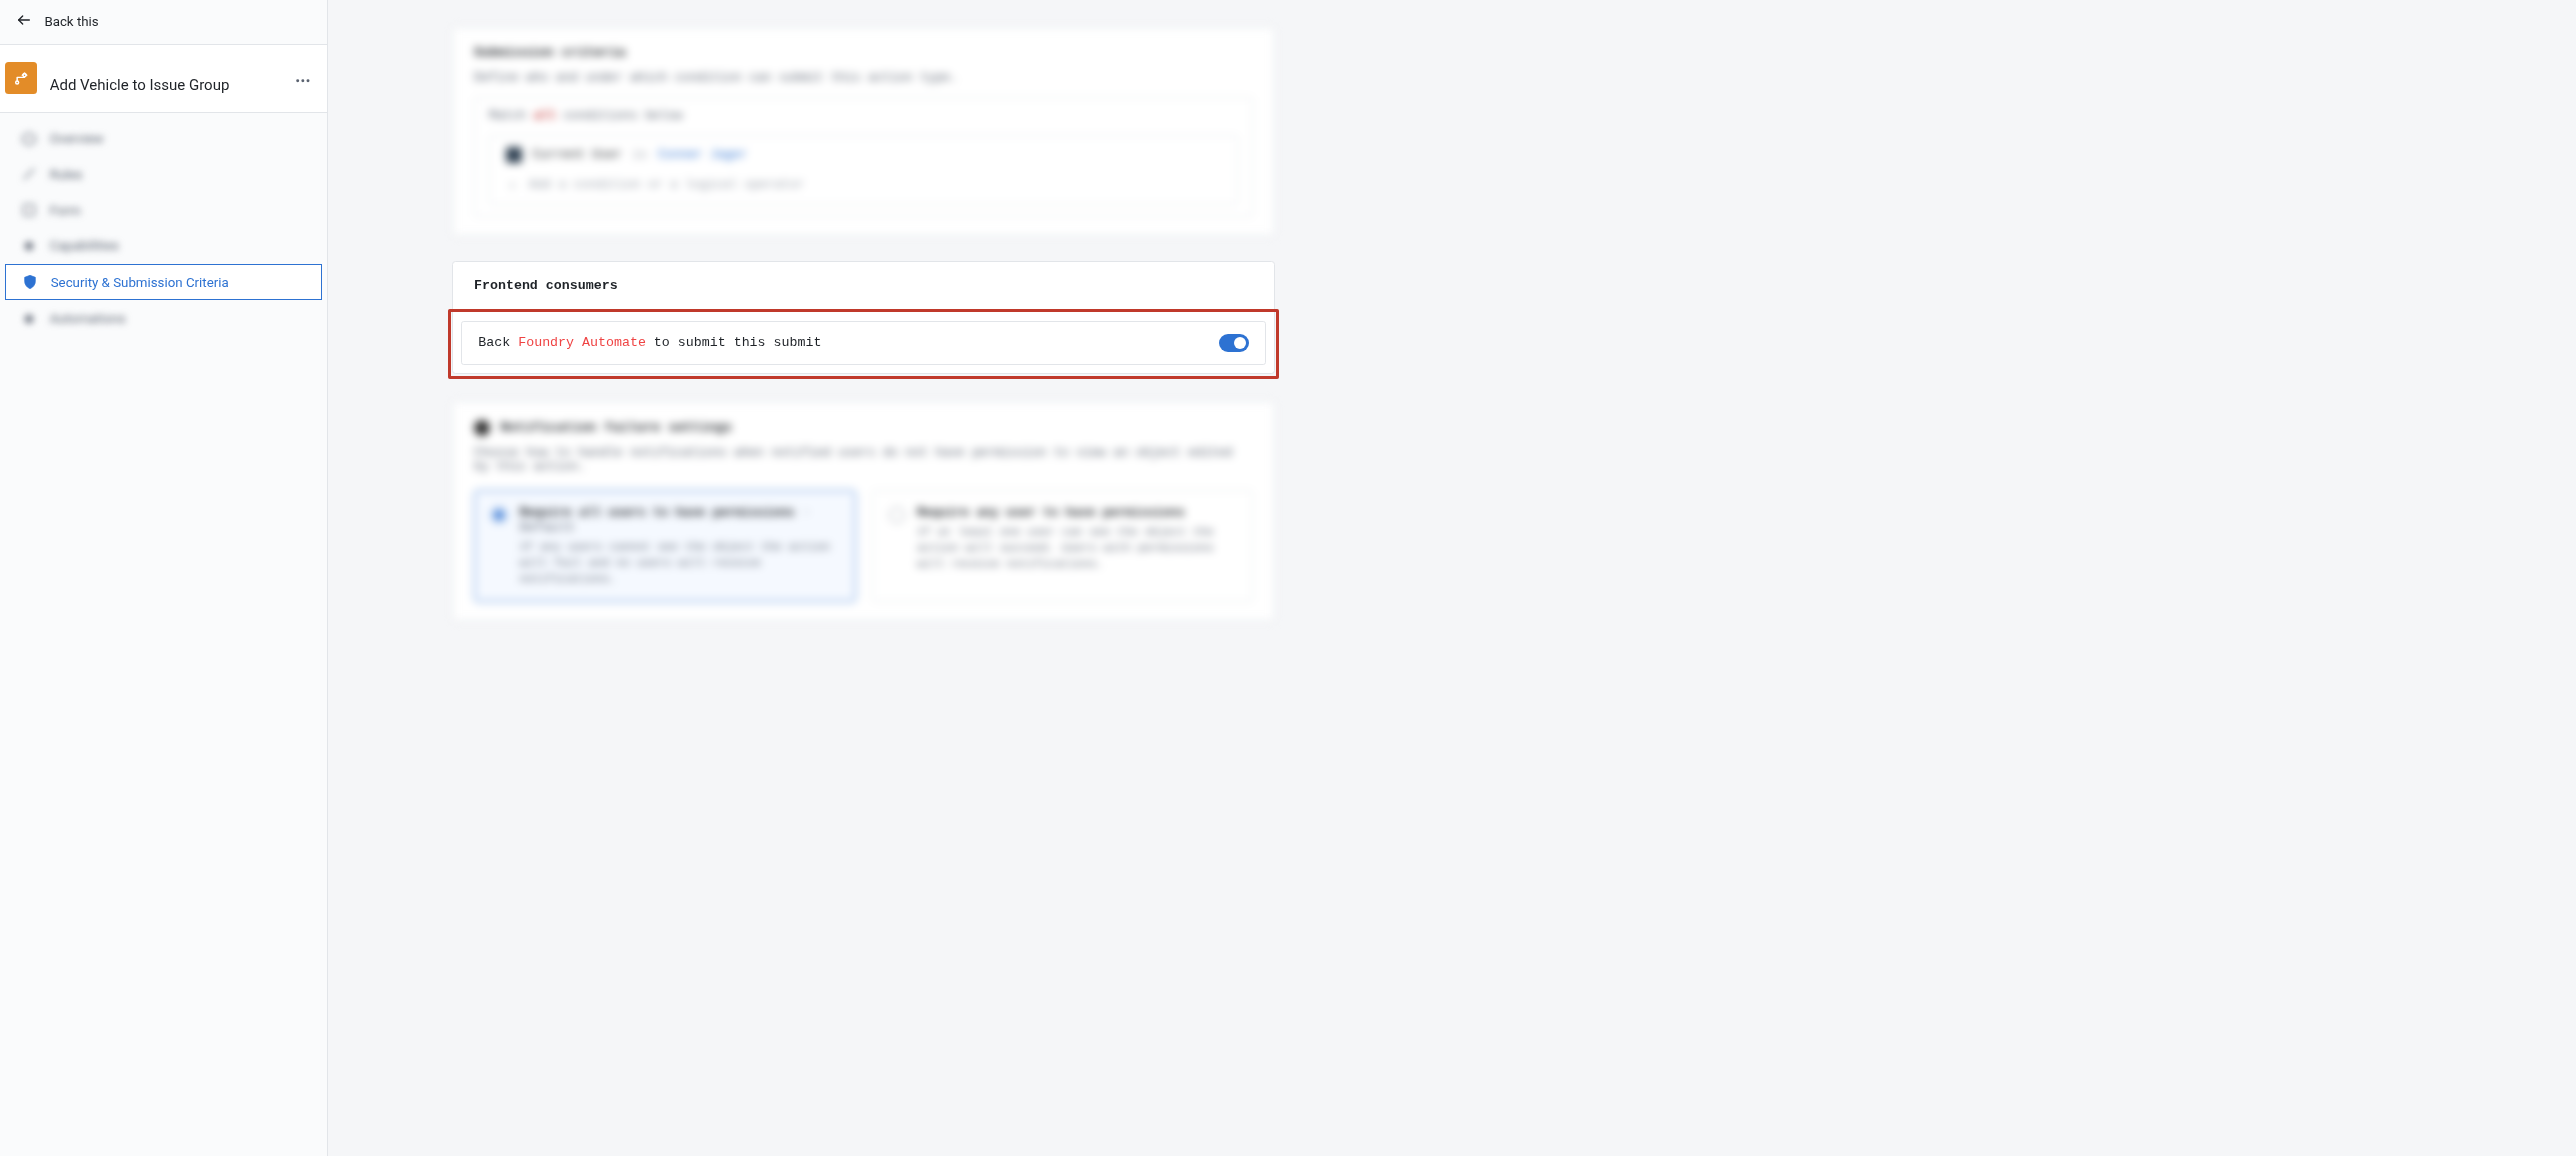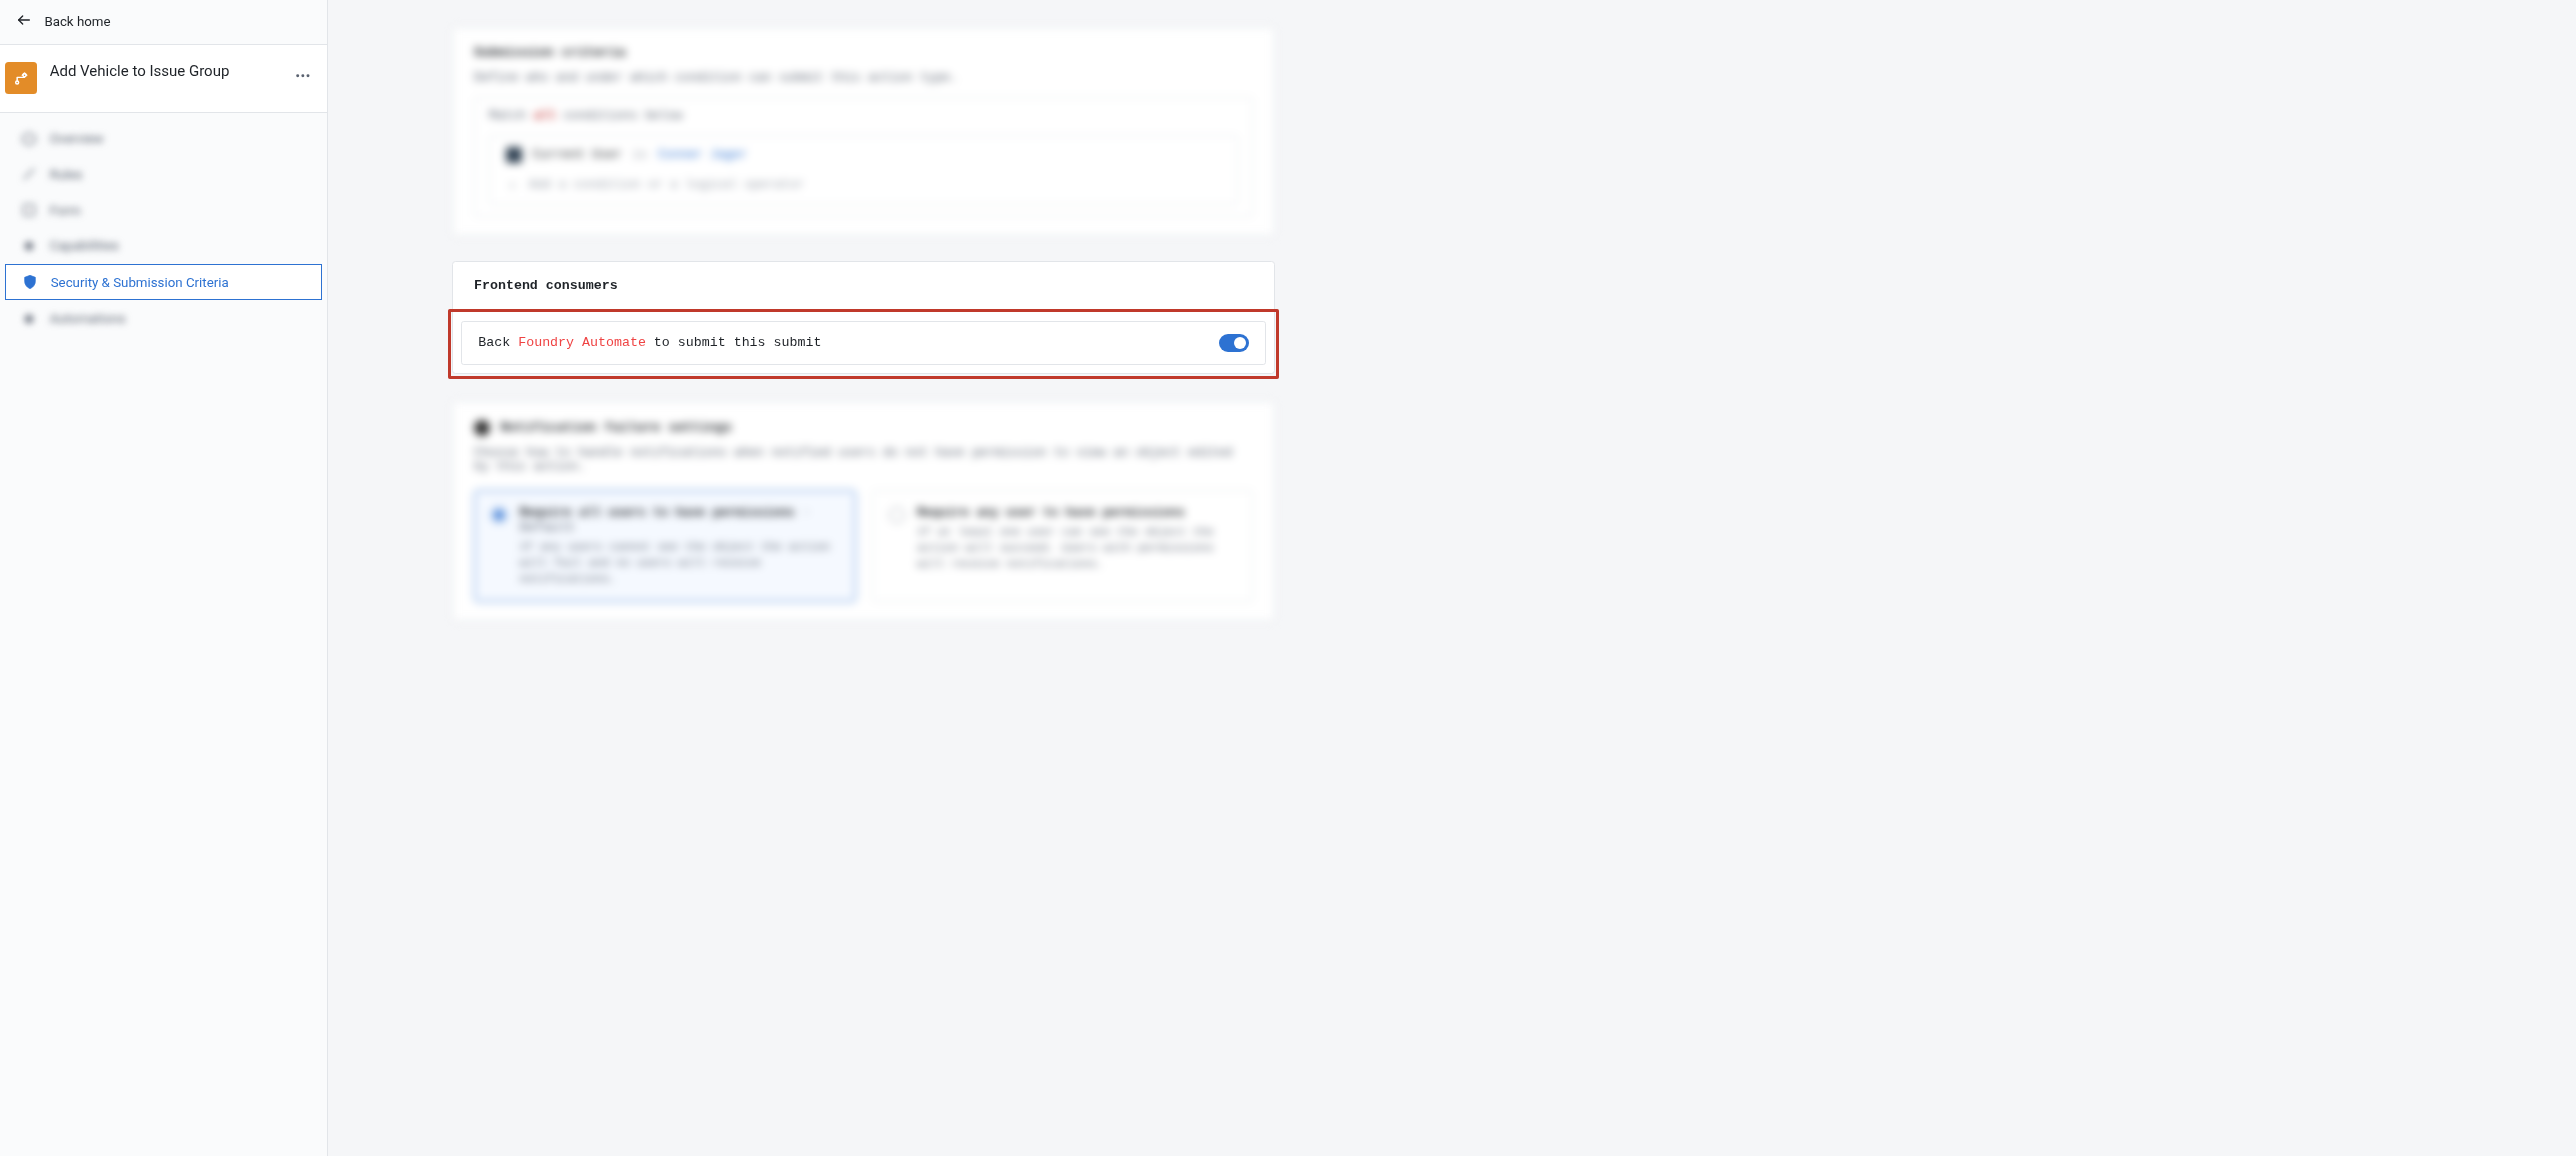--- a/index.html
+++ b/index.html
@@ -25,21 +25,21 @@
     align-items: center;
     gap: 12.4px;
     padding: 12.4px 16px;
     border-bottom: 0.9px solid #e2e5e9;
     cursor: pointer;
     color: #1f2328;
   }
   .back-row svg { width: 16px; height: 16px; stroke: #1f2328; }
   .title-row {
     display: flex;
-    align-items: flex-start;
+    align-items: flex-end;
     gap: 12.4px;
     padding: 17.7px 10.6px 17.7px 5.3px;
     background: #fff;
     border-bottom: 0.9px solid #e2e5e9;
   }
   .title-icon {
     width: 32px; height: 32px;
     background: #e38c28;
     border-radius: 3.5px;
     display: flex;
@@ -196,21 +196,21 @@
 <div class="app">
 
   <aside class="sidebar">
     <div class="back-row">
       <span class="nav-icon">
         <svg viewBox="0 0 24 24" fill="none" stroke-width="2" stroke-linecap="round" stroke-linejoin="round">
             <line x1="20" y1="12" x2="4" y2="12"></line>
             <polyline points="10 18 4 12 10 6"></polyline>
           </svg>
       </span>
-      <span>Back home</span>
+      <span>Back this</span>
     </div>
 
     <div class="title-row">
       <span class="title-icon">
         <svg viewBox="0 0 24 24" stroke-width="2" stroke-linecap="round" stroke-linejoin="round">
           <circle cx="7" cy="17" r="2"></circle>
           <circle cx="17" cy="7" r="2"></circle>
           <path d="M7 15V10h10"></path>
           <path d="M14 7l3-3 3 3"></path>
         </svg>

